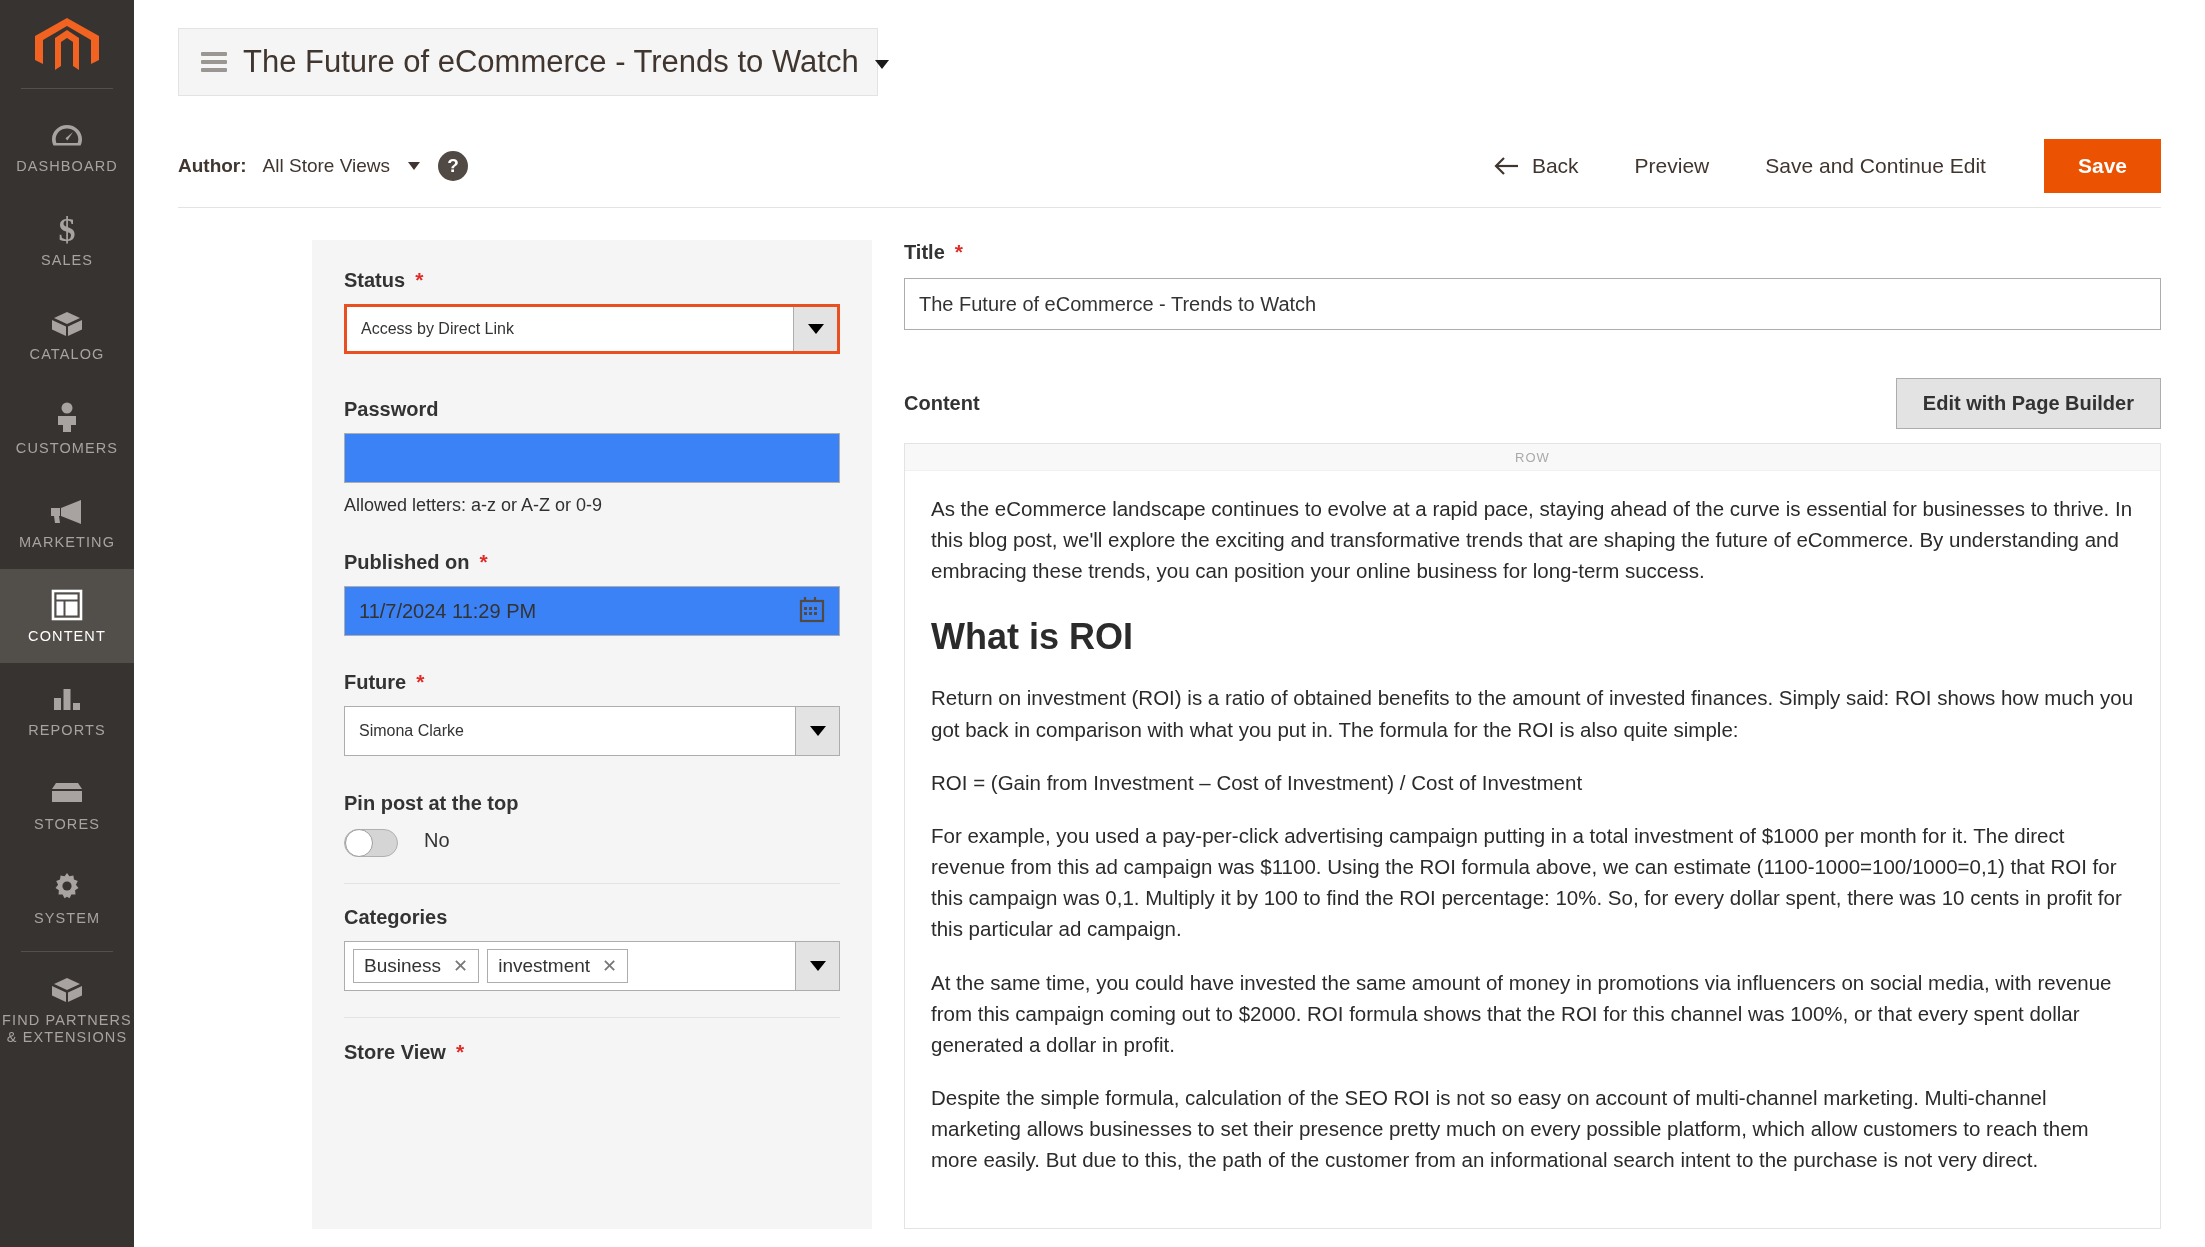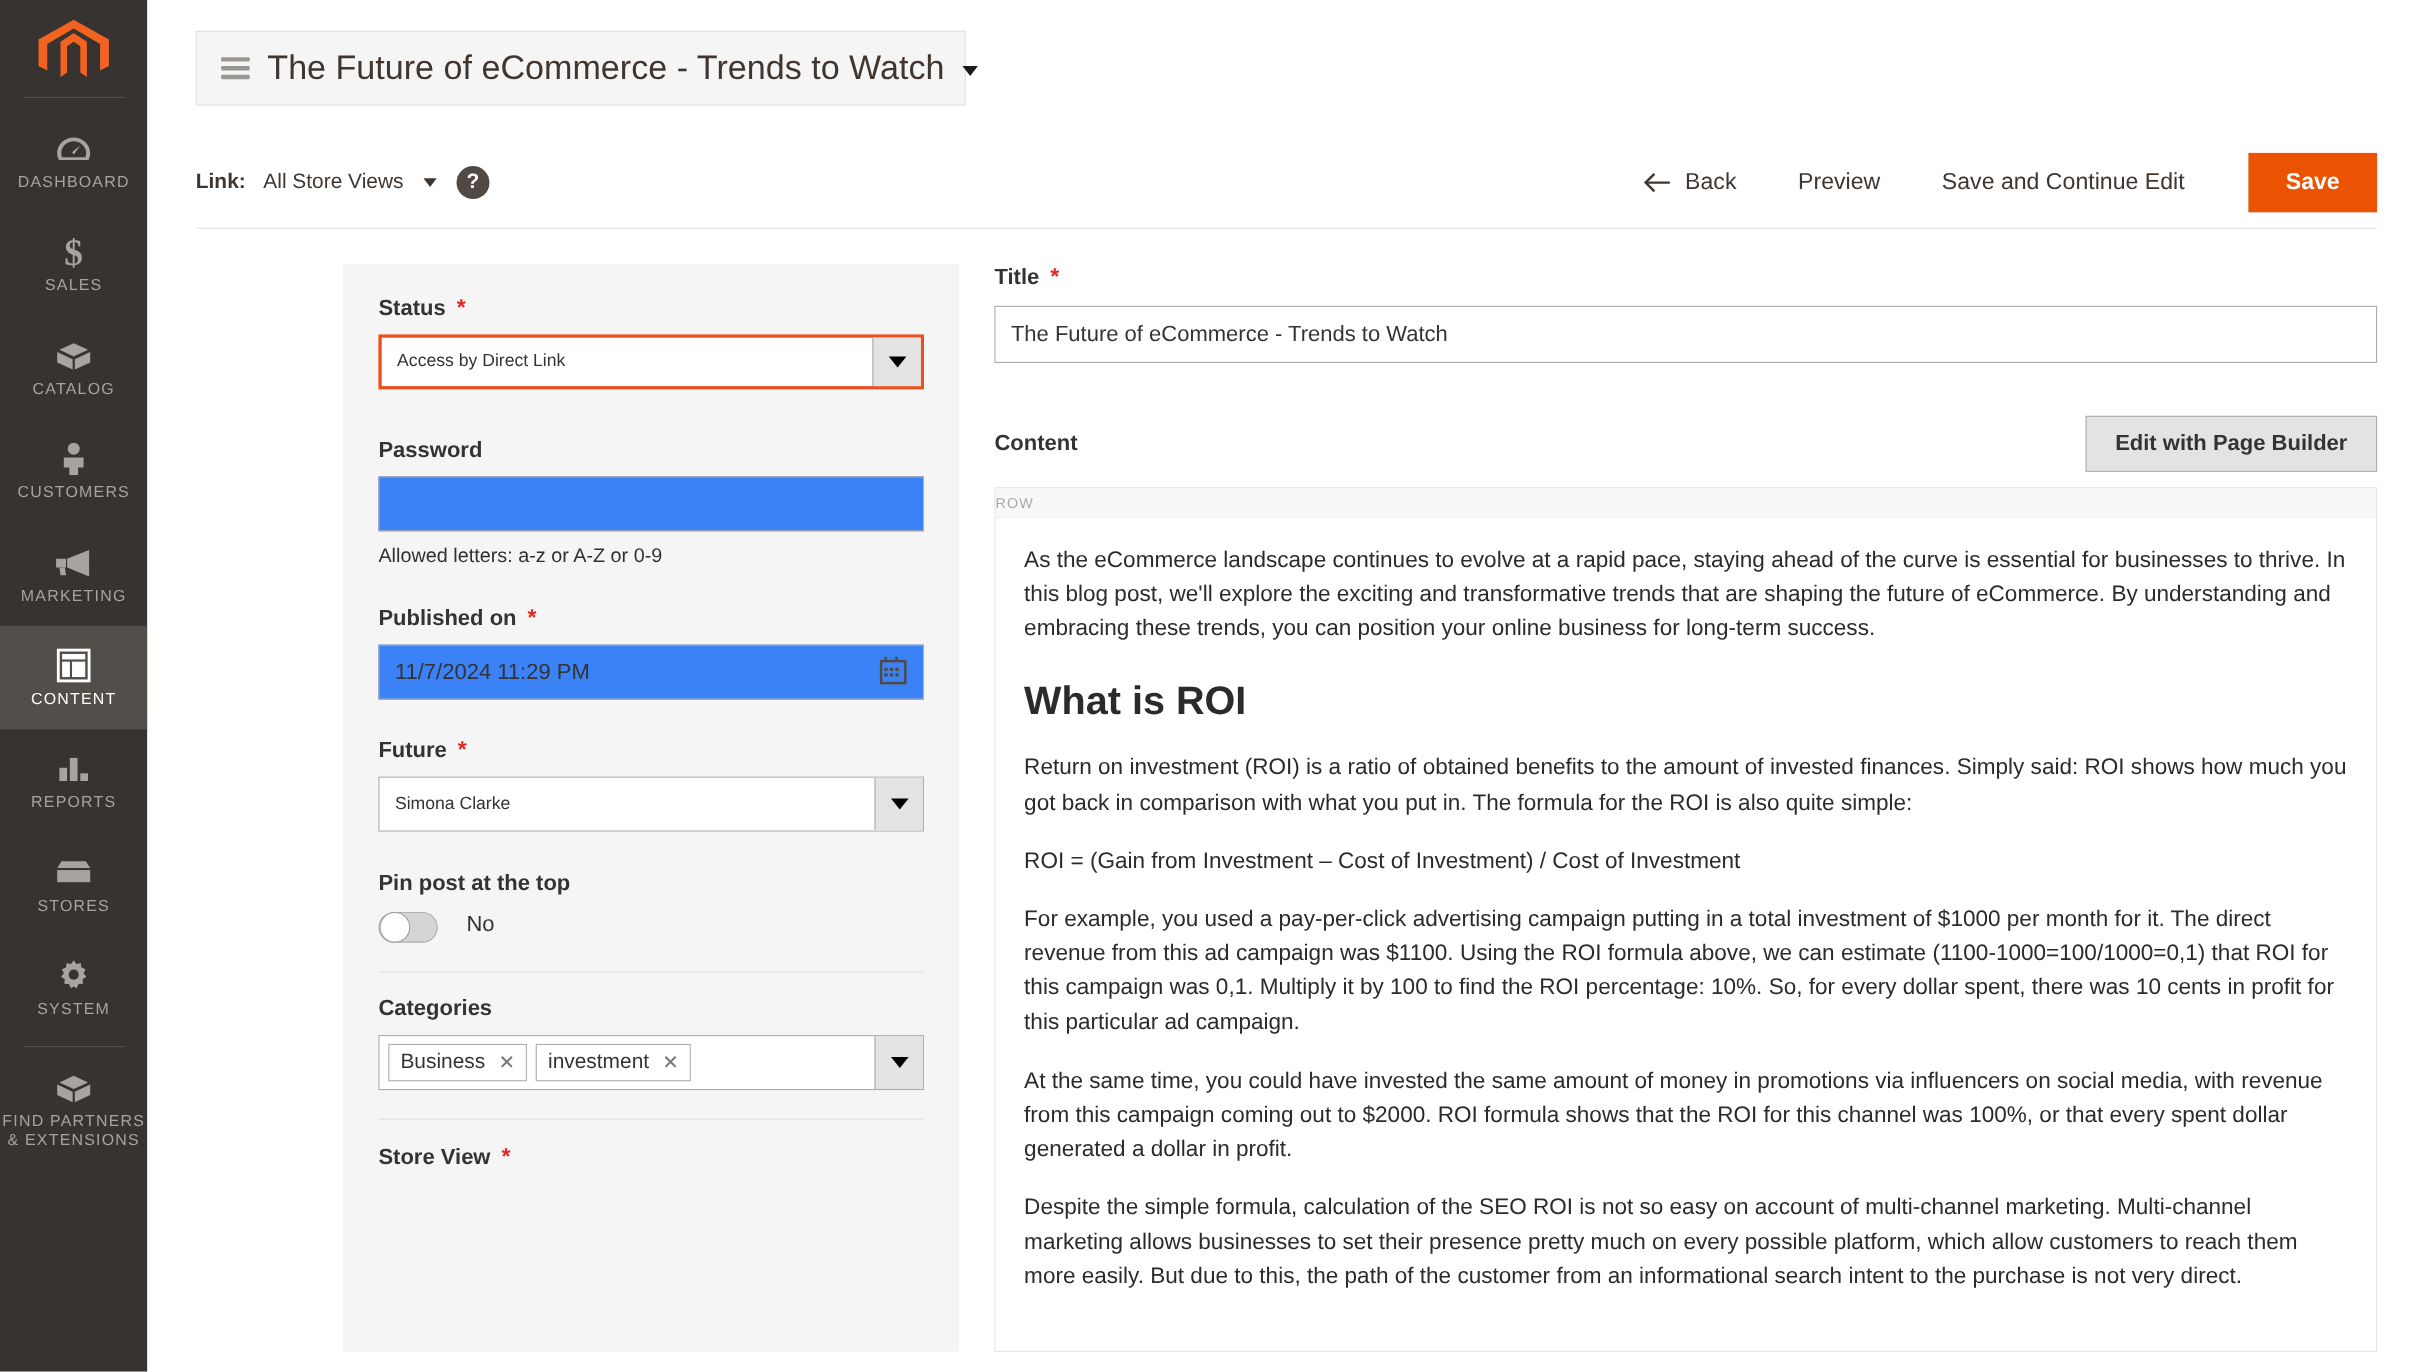--- a/index.html
+++ b/index.html
@@ -150,21 +150,21 @@
     font-family: "Liberation Sans", sans-serif;
   }
   .content-head { display: flex; align-items: center; margin-top: 48px; margin-bottom: 14px; }
   .pb-btn {
     margin-left: auto; background: #e3e3e3; border: 1px solid #adadad;
     font-size: 20px; font-weight: bold; color: #333; padding: 13px 26px; cursor: pointer;
     font-family: "Liberation Sans", sans-serif;
   }
   .stage { border: 1px solid #e3e3e3; background: #ffffff; }
   .row-tag {
-    text-align: left; font-size: 13px; letter-spacing: 1px; color: #a9a9a9;
+    text-align: center; font-size: 13px; letter-spacing: 1px; color: #a9a9a9;
     background: #f8f8f8; padding: 6px 0 5px;
   }
   .row-inner { border-top: 1px solid #f0f0f0; padding: 22px 26px 30px; }
   .cpara { font-size: 20.5px; line-height: 1.52; color: #2b2b2b; margin-bottom: 22px; }
   .ch2 { font-size: 36px; font-weight: bold; color: #2b2b2b; margin: 30px 0 24px; }
 </style>
 </head>
 <body>
 
 <div class="app">
@@ -298,21 +298,21 @@
         <span></span>
           <span></span>
           <span></span>
       </span>
       <span class="page-title-text">The Future of eCommerce - Trends to Watch</span>
       <span class="title-caret"></span>
     </div>
 
     <div class="toolbar">
       <div class="scope-group">
-        <span class="scope-label">Link:</span>
+        <span class="scope-label">Author:</span>
         <span class="scope-value">All Store Views</span>
         <span class="scope-caret"></span>
       </div>
       <span class="help-icon">?</span>
 
       <div class="toolbar-actions">
         <button class="tb-btn back-btn">
           <svg width="26" height="20" viewBox="0 0 26 20">
               <path d="M10 2L2 10l8 8" fill="none" stroke="#41362f" stroke-width="2.2"></path>
               <path d="M2 10h22" stroke="#41362f" stroke-width="2.2"></path>

